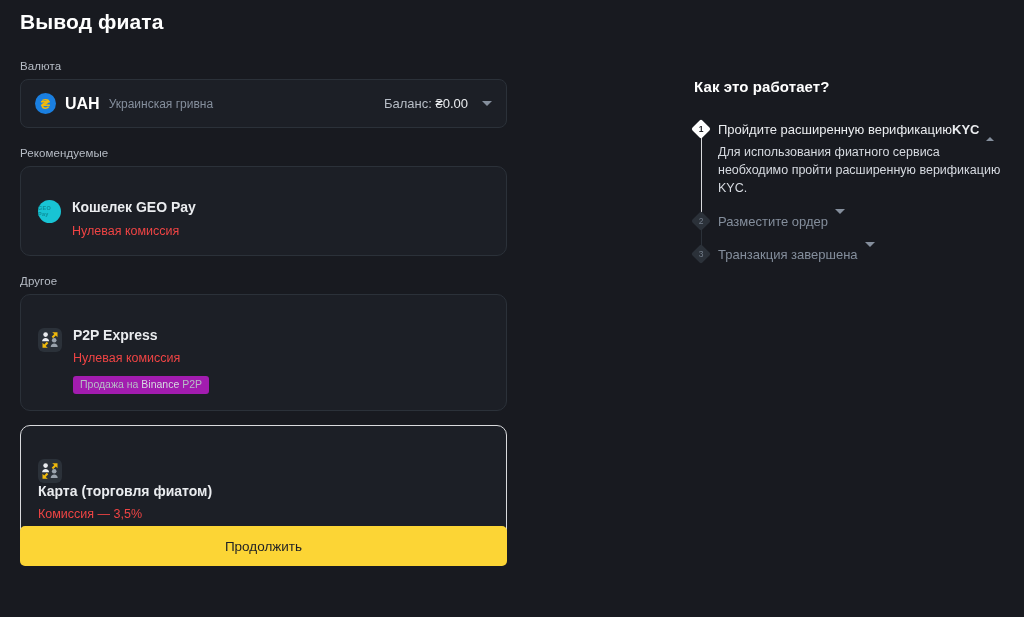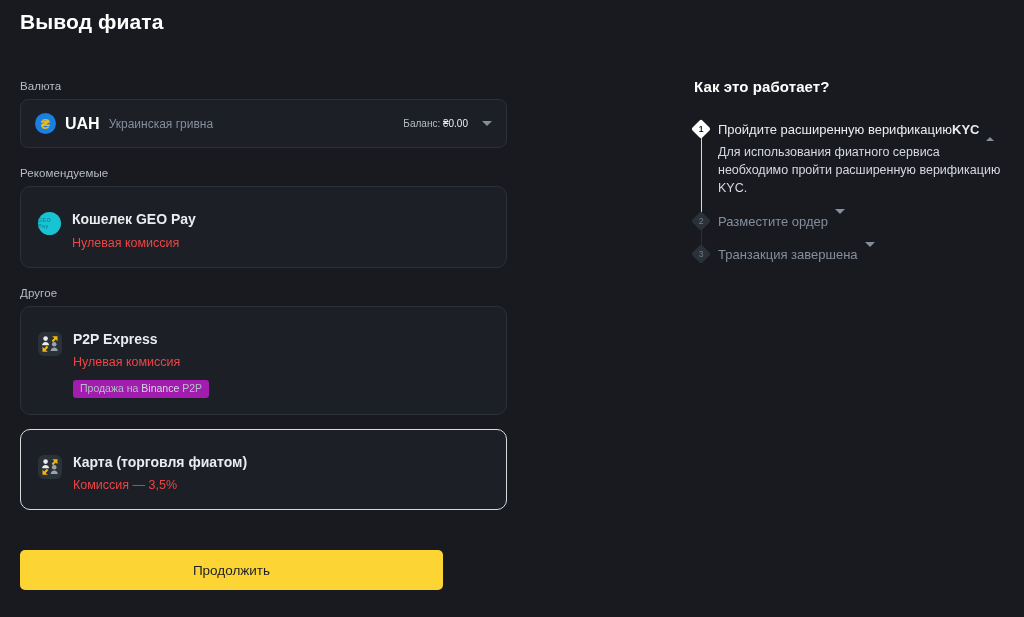--- a/index.html
+++ b/index.html
@@ -29,21 +29,21 @@
     font-size: 21px;
     font-weight: bold;
     color: #ffffff;
     letter-spacing: 0.1px;
   }
 
   
   .left-col {
     position: absolute;
     left: 20px;
-    top: 80px;
+    top: 60px;
     width: 487px;
   }
 
   .section-label {
     font-size: 11.5px;
     color: #b7bdc6;
     margin-bottom: 7px;
     letter-spacing: 0.1px;
   }
 
@@ -83,21 +83,21 @@
     font-weight: bold;
     color: #ffffff;
     margin-right: 9px;
   }
   .cur-name {
     font-size: 12px;
     color: #848e9c;
   }
   .spacer { flex: 1 1 auto; }
   .balance {
-    font-size: 10px;
+    font-size: 13px;
     color: #b7bdc6;
     margin-right: 14px;
     white-space: nowrap;
   }
   .balance b { color: #eaecef; font-weight: normal; }
 
   .caret-down {
     width: 0; height: 0;
     border-left: 5px solid transparent;
     border-right: 5px solid transparent;
@@ -111,27 +111,28 @@
   }
 
   
   .group { margin-top: 19px; }
 
   
   .method-card {
     border: 1px solid #2b3139;
     border-radius: 10px;
     background: #1c1f26;
-    padding: 24px 16px 16px 17px;
+    padding: 32px 16px 16px 17px;
     display: flex;
     align-items: flex-start;
     cursor: pointer;
   }
   .method-card.selected {
     border-color: #d9dadd;
+    flex-direction: column;
   }
 
   .method-icon {
     flex: 0 0 auto;
     margin-right: 11px;
     margin-top: 1px;
   }
 
   .geo-logo {
     width: 23px;
@@ -191,22 +192,22 @@
     color: #d6dae0;
   }
 
   
   .card-gap { height: 14px; }
 
   
   .continue-btn {
     position: absolute;
     left: 20px;
-    top: 550px;
-    width: 423px;
+    top: 526px;
+    width: 487px;
     height: 40px;
     background: #fcd535;
     border: none;
     border-radius: 5px;
     color: #1e2026;
     font-size: 13.5px;
     font-family: inherit;
     cursor: pointer;
   }
 

